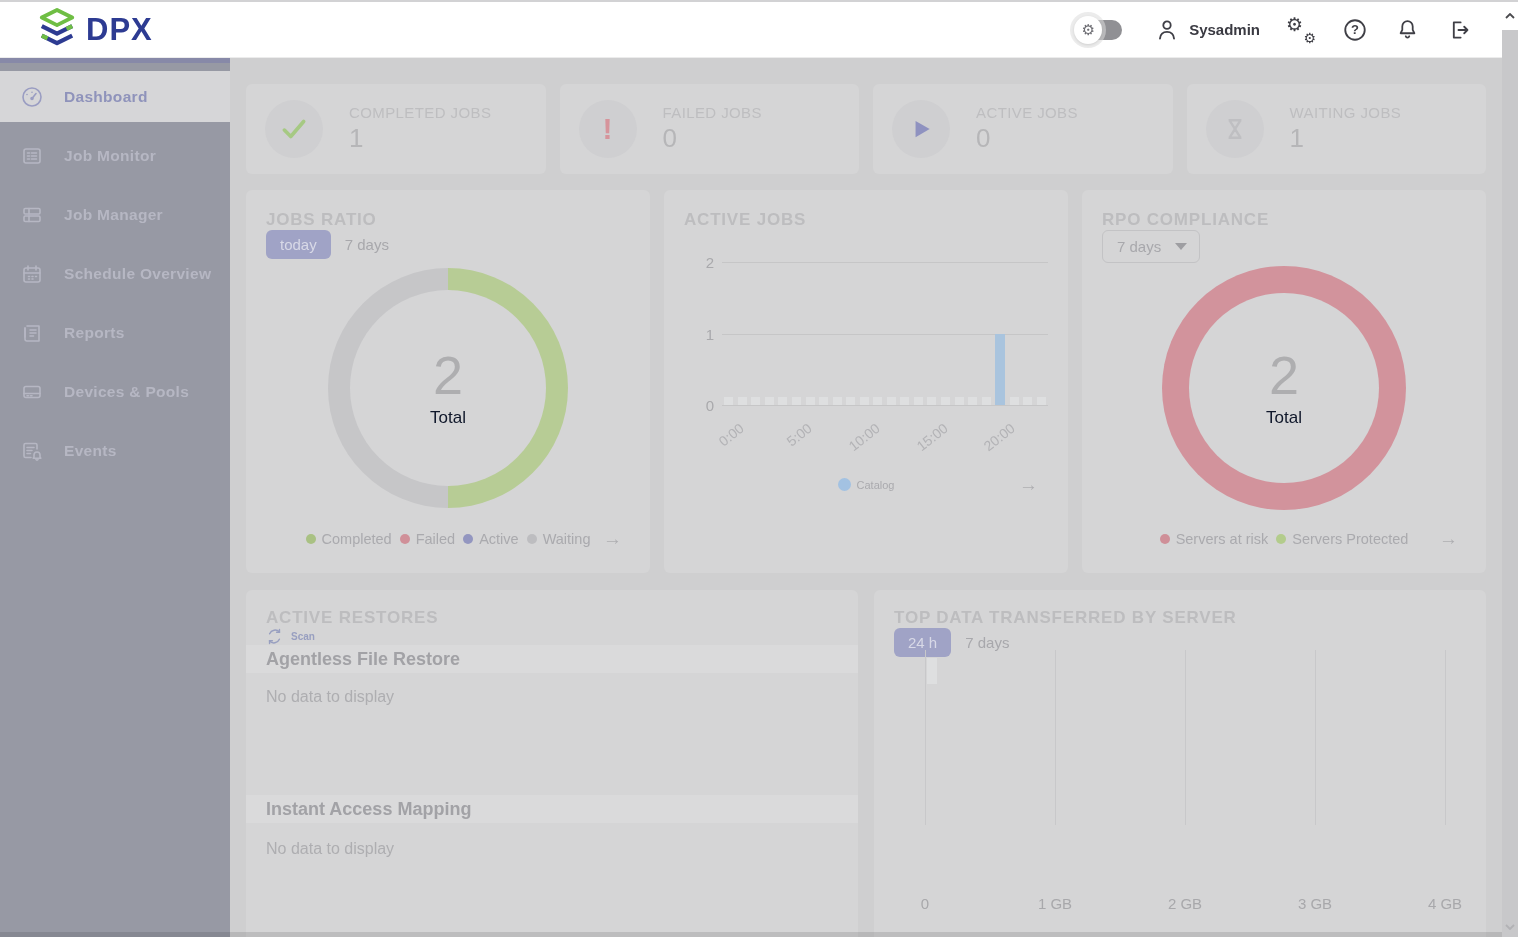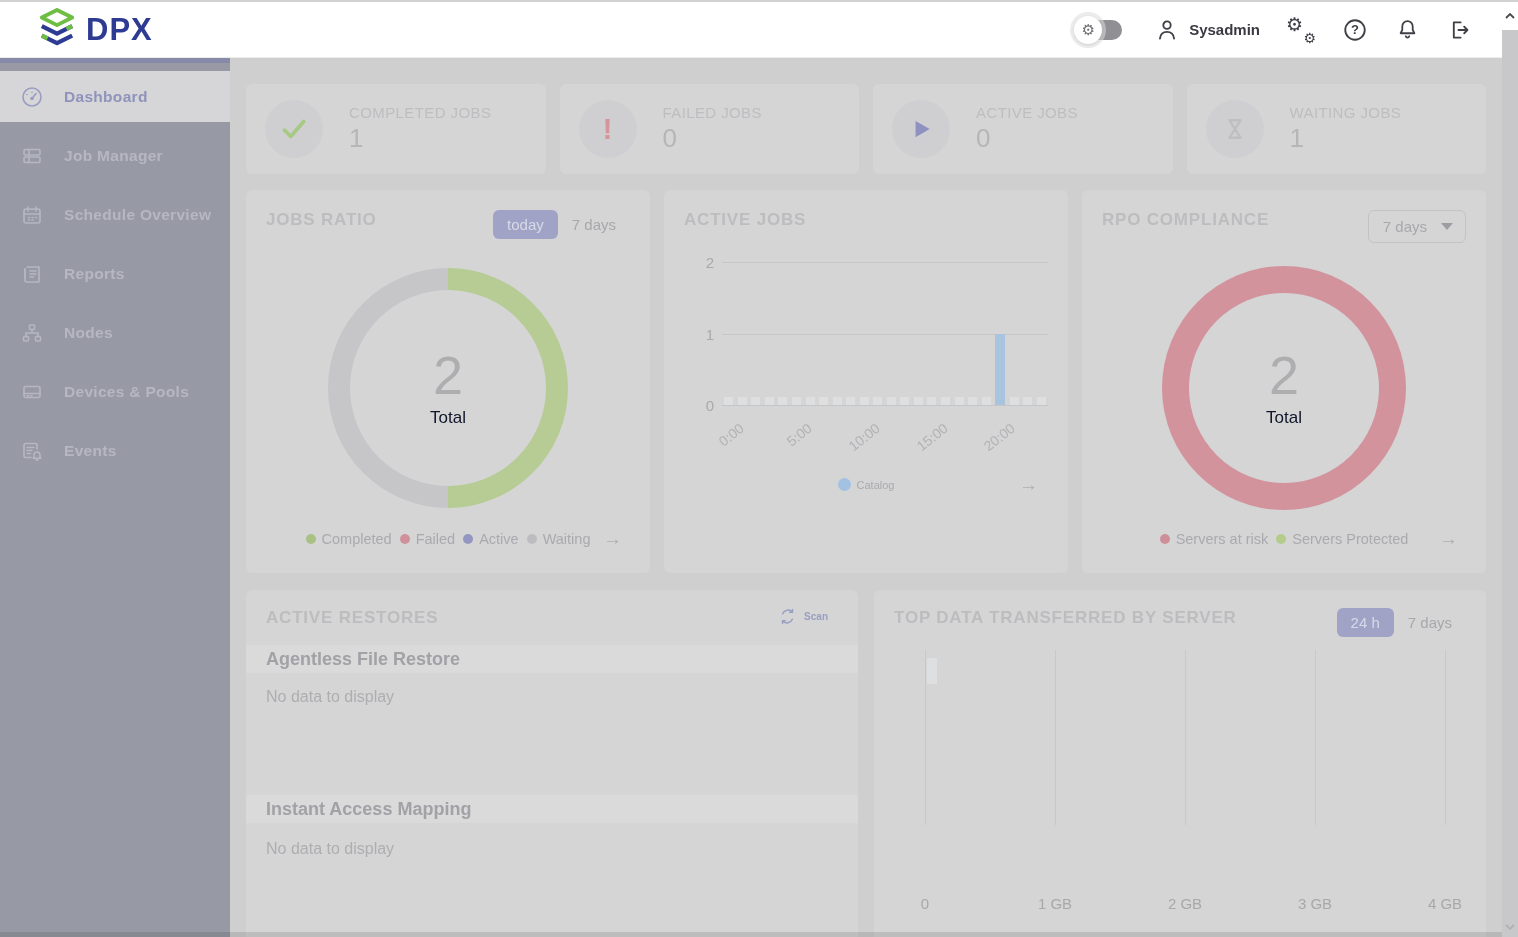--- a/index.html
+++ b/index.html
@@ -58,21 +58,21 @@
   .stat-card { display:flex; align-items:center; gap:26px; padding-left:19px; cursor:pointer; }
   .stat-circle { width:58px; height:58px; border-radius:50%; background:#cfcfd1;
     display:flex; align-items:center; justify-content:center; }
   .stat-texts { display:flex; flex-direction:column; gap:2px; }
   .stat-label { font-size:15px; letter-spacing:.4px; color:#bebec0; }
   .stat-value { font-size:26px; font-weight:400; color:#b6b6b8; }
   .excl { font-size:30px; font-weight:700; color:#d6949b; }
 
   
   .mid-row { margin-top:16px; display:grid; grid-template-columns:repeat(3,1fr); gap:14px; height:383px; }
-  .panel-head { display:flex; align-items:flex-start; justify-content:space-between; padding:20px 20px 0 20px; }
+  .panel-head { display:flex; align-items:flex-start; justify-content:space-between; padding:20px 20px 0 20px;flex-direction:column; }
   .seg-group { display:flex; align-items:center; }
   .seg-btn { font-size:15px; padding:6px 14px; border-radius:6px; color:#a8a8ac; cursor:pointer; }
   .seg-btn.active { background:#a0a3c6; color:#d8d9e7; }
   .dd-btn { display:flex; align-items:center; gap:14px; font-size:15px; color:#a8a8ac;
     border:1px solid #c3c3c5; border-radius:6px; padding:7px 12px 7px 14px; cursor:pointer; }
   .caret { width:0; height:0; border-left:6px solid transparent; border-right:6px solid transparent;
     border-top:7px solid #9e9ea2; }
 
   .donut-wrap { position:absolute; left:50%; transform:translateX(-50%); display:flex;
     align-items:center; justify-content:center; }
@@ -188,20 +188,29 @@
         <svg width="24" height="24" viewBox="0 0 24 24">
             <circle cx="12" cy="12" r="9"></circle>
             <path d="M12 13.5 16 8.5"></path>
             <circle cx="12" cy="13.5" r="1" fill="currentColor"></circle>
             <path d="M7 9.5l.01 0M12 7.2l.01 0"></path>
           </svg>
       </span>
       <span class="nav-label">Dashboard</span>
     </div>
 
+    <div class="nav-item">
+      <span class="nav-icon">
+        <svg width="24" height="24" viewBox="0 0 24 24">
+            <rect x="4" y="5" width="16" height="14" rx="2"></rect>
+            <path d="M7.5 9h2M11.5 9h5M7.5 12h2M11.5 12h5M7.5 15h2M11.5 15h5"></path>
+          </svg>
+      </span>
+      <span class="nav-label">Job Monitor</span>
+    </div>
 
     <div class="nav-item">
       <span class="nav-icon">
         <svg width="24" height="24" viewBox="0 0 24 24">
             <rect x="4" y="5.5" width="16" height="5.5" rx="1.2"></rect>
             <rect x="4" y="13" width="16" height="5.5" rx="1.2"></rect>
             <path d="M9 5.5v5.5M9 13v5.5"></path>
           </svg>
       </span>
       <span class="nav-label">Job Manager</span>
@@ -221,31 +230,20 @@
       <span class="nav-icon">
         <svg width="24" height="24" viewBox="0 0 24 24">
             <path d="M7 5h12v15H7a2 2 0 0 1-2-2V7"></path>
             <path d="M5 7v9"></path>
             <path d="M10 9h6M10 12h6M10 15h3.5"></path>
           </svg>
       </span>
       <span class="nav-label">Reports</span>
     </div>
 
-    <div class="nav-item">
-      <span class="nav-icon">
-        <svg width="24" height="24" viewBox="0 0 24 24">
-            <rect x="9.5" y="4" width="5" height="4.5" rx="1"></rect>
-            <rect x="3.5" y="15.5" width="5" height="4.5" rx="1"></rect>
-            <rect x="15.5" y="15.5" width="5" height="4.5" rx="1"></rect>
-            <path d="M12 8.5v3.5M6 15.5V12h12v3.5"></path>
-          </svg>
-      </span>
-      <span class="nav-label">Nodes</span>
-    </div>
 
     <div class="nav-item">
       <span class="nav-icon">
         <svg width="24" height="24" viewBox="0 0 24 24">
             <rect x="4" y="6.5" width="16" height="11" rx="2"></rect>
             <path d="M4 13.5h16M7 15.7h1.5M10.5 15.7h1.5"></path>
           </svg>
       </span>
       <span class="nav-label">Devices &amp; Pools</span>
     </div>

